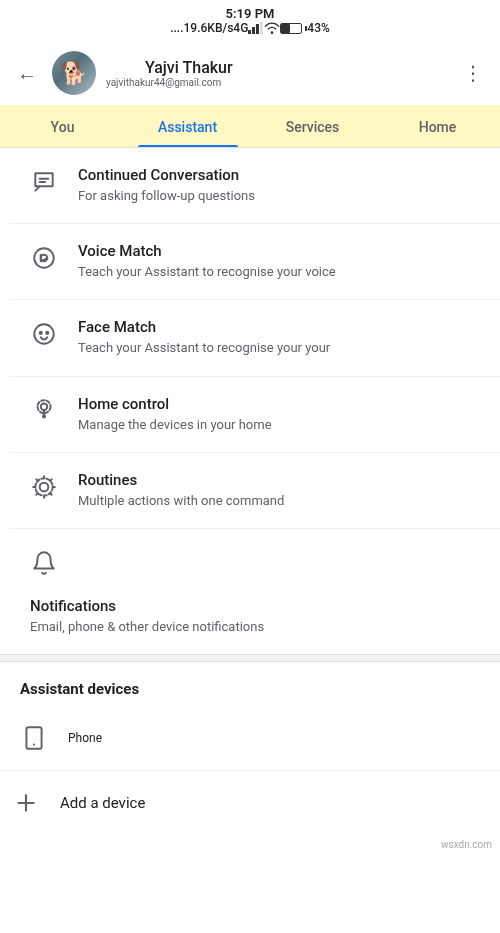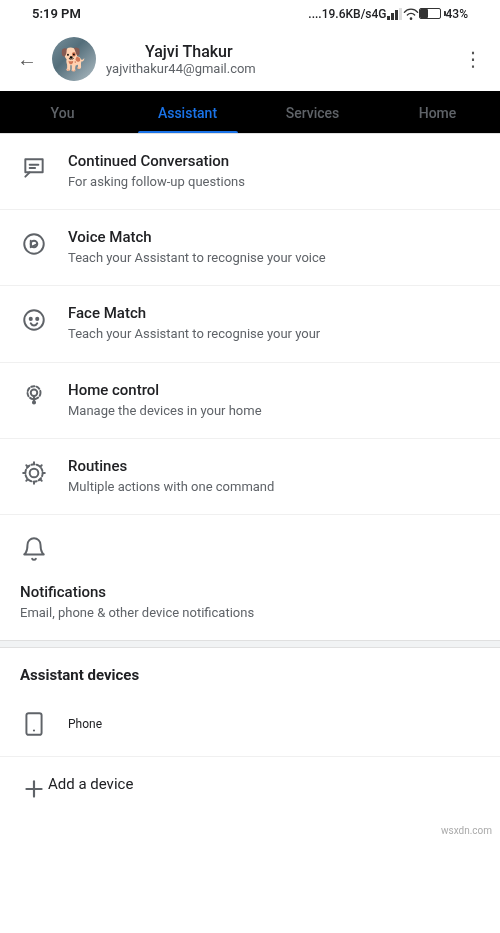--- a/index.html
+++ b/index.html
@@ -17,20 +17,21 @@
 
     
     .status-bar {
       display: flex;
       justify-content: space-between;
       align-items: center;
       padding: 6px 32px;
       background: #fff;
       font-size: 13px;
       font-weight: 500;
+      flex-direction: column;
     }
     .status-left { font-weight: 600; }
     .status-right {
       display: flex;
       align-items: center;
       font-size: 12px;
     }
     .battery-icon {
       display: inline-flex;
       align-items: center;
@@ -106,21 +107,21 @@
     .user-info {
       flex: 1;
     }
     .user-name {
       font-size: 16px;
       font-weight: 500;
       color: #202124;
       margin-left: 39px;
     }
     .user-email {
-      font-size: 13px;
+      font-size: 10px;
       color: #5f6368;
     }
     .more-btn {
       width: 30px;
       height: 30px;
       display: flex;
       align-items: center;
       justify-content: center;
       cursor: pointer;
       flex-shrink: 0;
@@ -128,21 +129,21 @@
     .more-dots {
       font-size: 20px;
       color: #555;
       letter-spacing: 0;
     }
 
     
     .tabs {
       display: flex;
       border-bottom: 1px solid #e0e0e0;
-      background: #000000;
+      background: #fef9c3;
     }
     .tab {
       flex: 1;
       text-align: center;
       padding: 14px 4px 12px;
       font-size: 14px;
       color: #5f6368;
       cursor: pointer;
       position: relative;
       font-weight: 500;
@@ -165,20 +166,21 @@
     .settings-list {
       background: #fff;
     }
     .settings-item {
       display: flex;
       align-items: flex-start;
       padding: 18px 20px;
       cursor: pointer;
       border-bottom: 1px solid #f0f0f0;
       gap: 20px;
+      margin-left: 10px;
     }
     .settings-item:last-child {
       border-bottom: none;
     }
     .item-icon {
       width: 28px;
       height: 28px;
       display: flex;
       align-items: center;
       justify-content: center;
@@ -238,22 +240,24 @@
       justify-content: center;
       color: #5f6368;
       flex-shrink: 0;
     }
     .device-label {
       font-size: 12px;
       color: #202124;
     }
     .add-device-item {
       display: flex;
-      padding: 18px 20px;
-      cursor: pointer;
+      align-items: center;
+      padding: 18px 12px;
+      cursor: pointer;
+      gap: 20px;
     }
     .add-icon {
       width: 28px;
       height: 28px;
       display: flex;
       align-items: center;
       justify-content: center;
       color: #5f6368;
       font-size: 22px;
       flex-shrink: 0;

